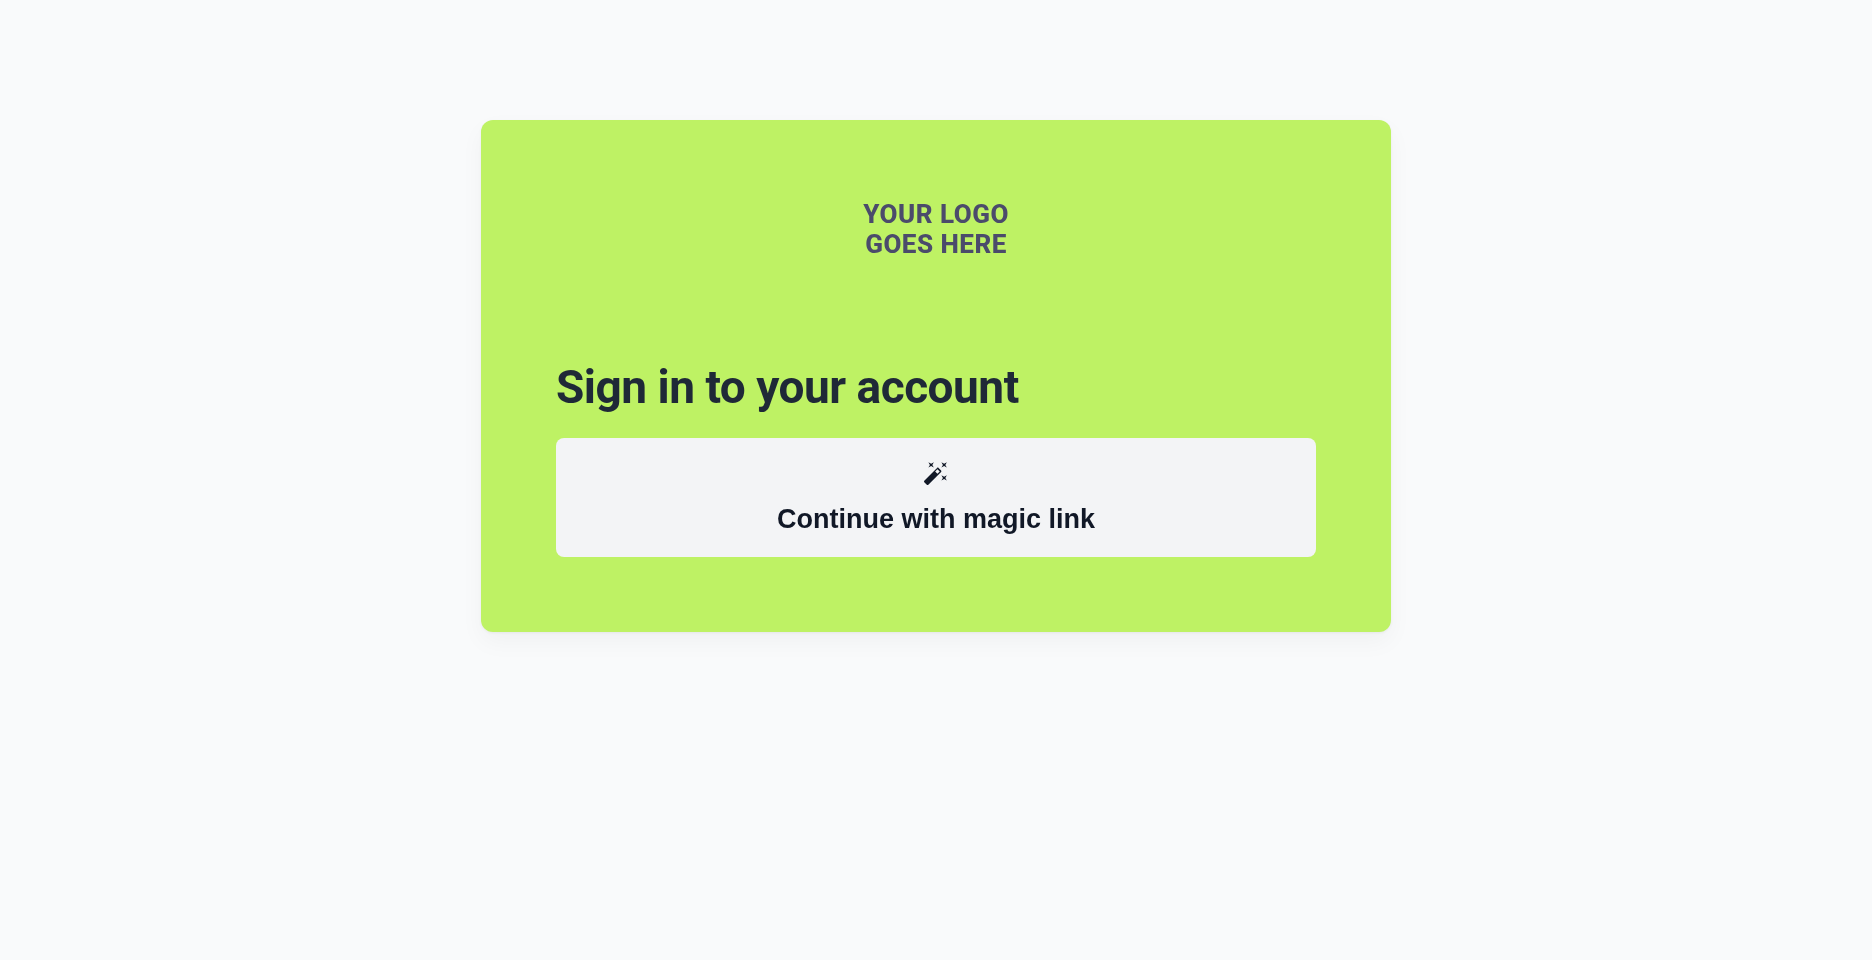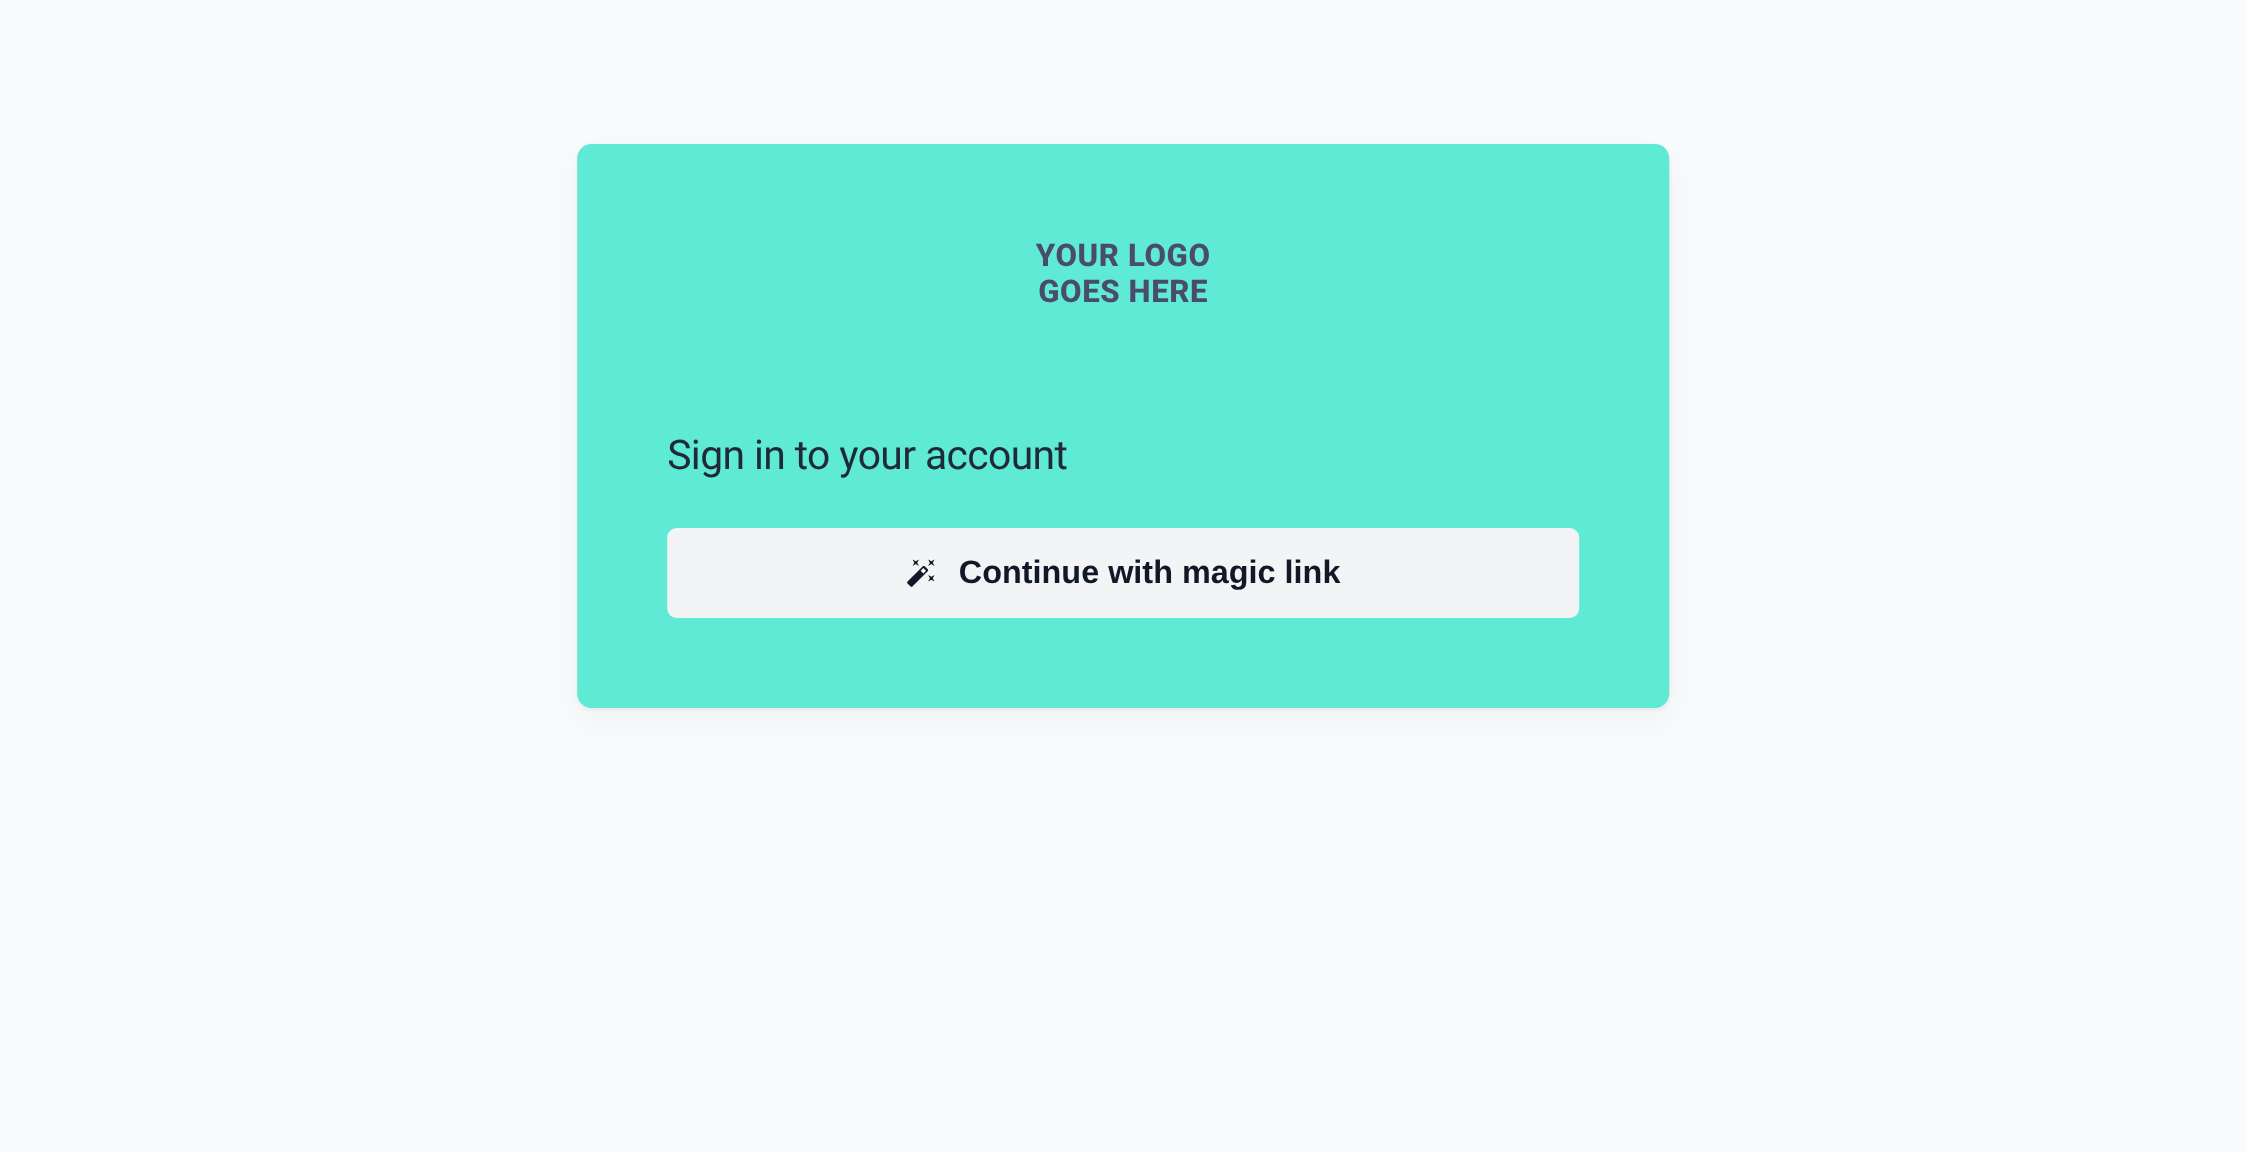--- a/index.html
+++ b/index.html
@@ -12,21 +12,21 @@
       font-family: -apple-system, BlinkMacSystemFont, "Segoe UI", Roboto, "Helvetica Neue", Arial, sans-serif;
       background-color: #f9fafb;
       width: 1872px;
       height: 960px;
       display: flex;
       justify-content: center;
       padding-top: 120px;
     }
     
     .card {
-      background-color: #5eead4;
+      background-color: #bef264;
       width: 910px;
       border-radius: 12px;
       box-shadow: 0 1px 3px rgba(0, 0, 0, 0.05), 0 10px 25px rgba(0, 0, 0, 0.04);
       padding: 80px 75px 75px 75px;
       height: fit-content;
     }
     
     .logo-wrapper {
       display: flex;
       justify-content: center;
@@ -36,24 +36,24 @@
     .logo {
       text-align: center;
       font-weight: 800;
       font-size: 26px;
       line-height: 1.15;
       color: #4b4b6b;
       letter-spacing: 0.5px;
     }
     
     .heading {
-      font-size: 34px;
-      font-weight: 400;
+      font-size: 46px;
+      font-weight: 700;
       color: #1f2937;
-      margin-bottom: 40px;
+      margin-bottom: 24px;
       letter-spacing: -0.5px;
     }
     
     .subtext {
       font-size: 27px;
       font-weight: 400;
       color: #6b7280;
       margin-bottom: 60px;
     }
     
@@ -64,20 +64,21 @@
       border-radius: 8px;
       padding: 22px 20px;
       font-size: 27px;
       font-weight: 600;
       color: #111827;
       cursor: pointer;
       display: flex;
       align-items: center;
       justify-content: center;
       gap: 18px;
+      flex-direction: column;
     }
     
     .wand-icon {
       width: 26px;
       height: 26px;
       flex-shrink: 0;
     }
   </style>
 </head>
 <body>

